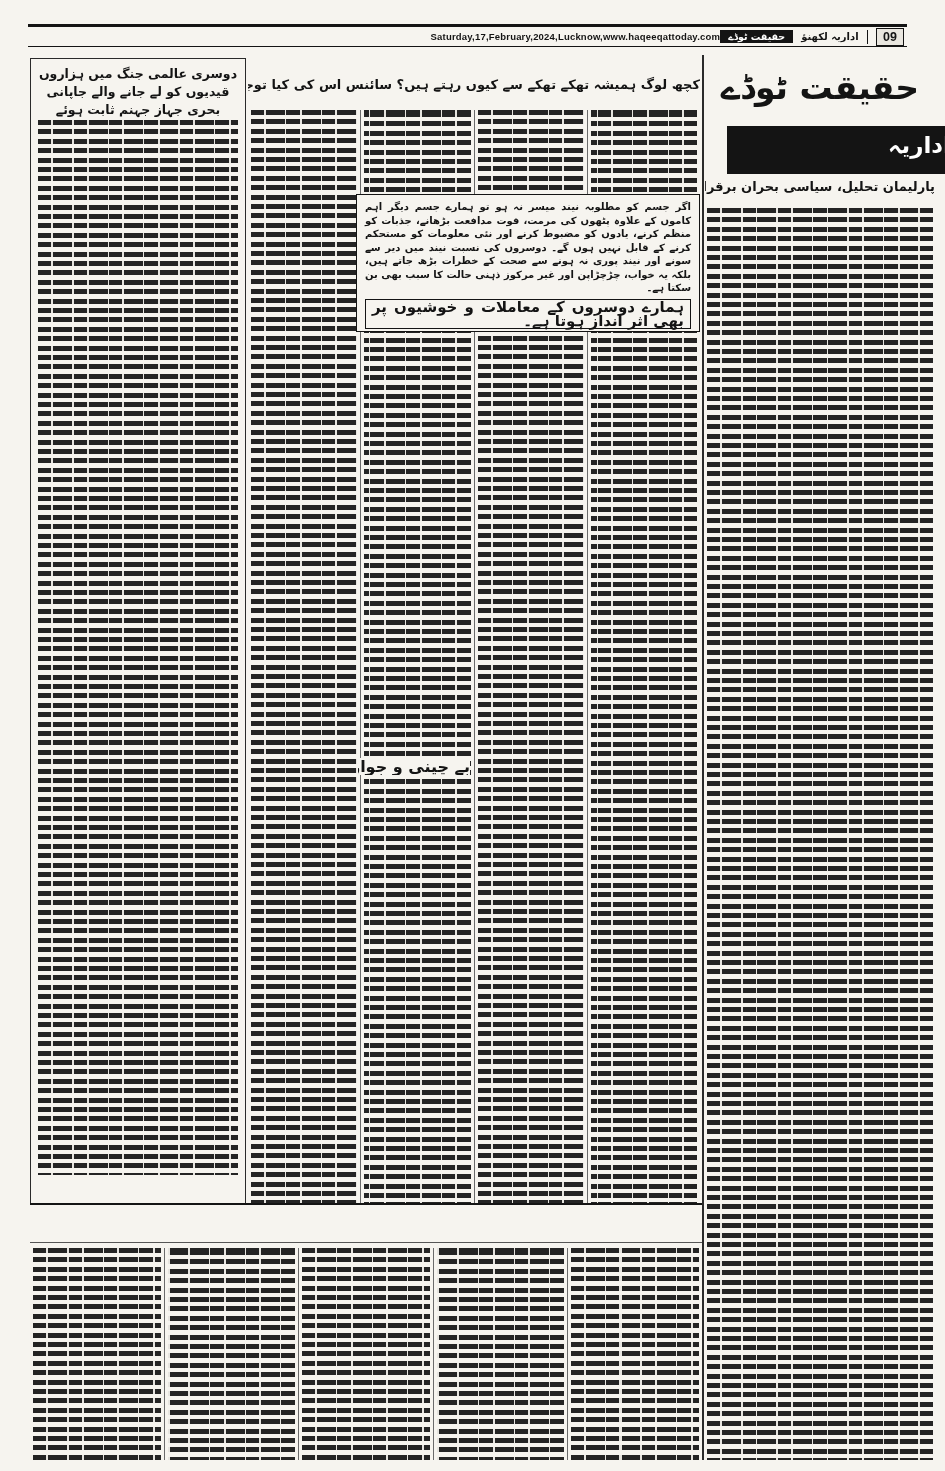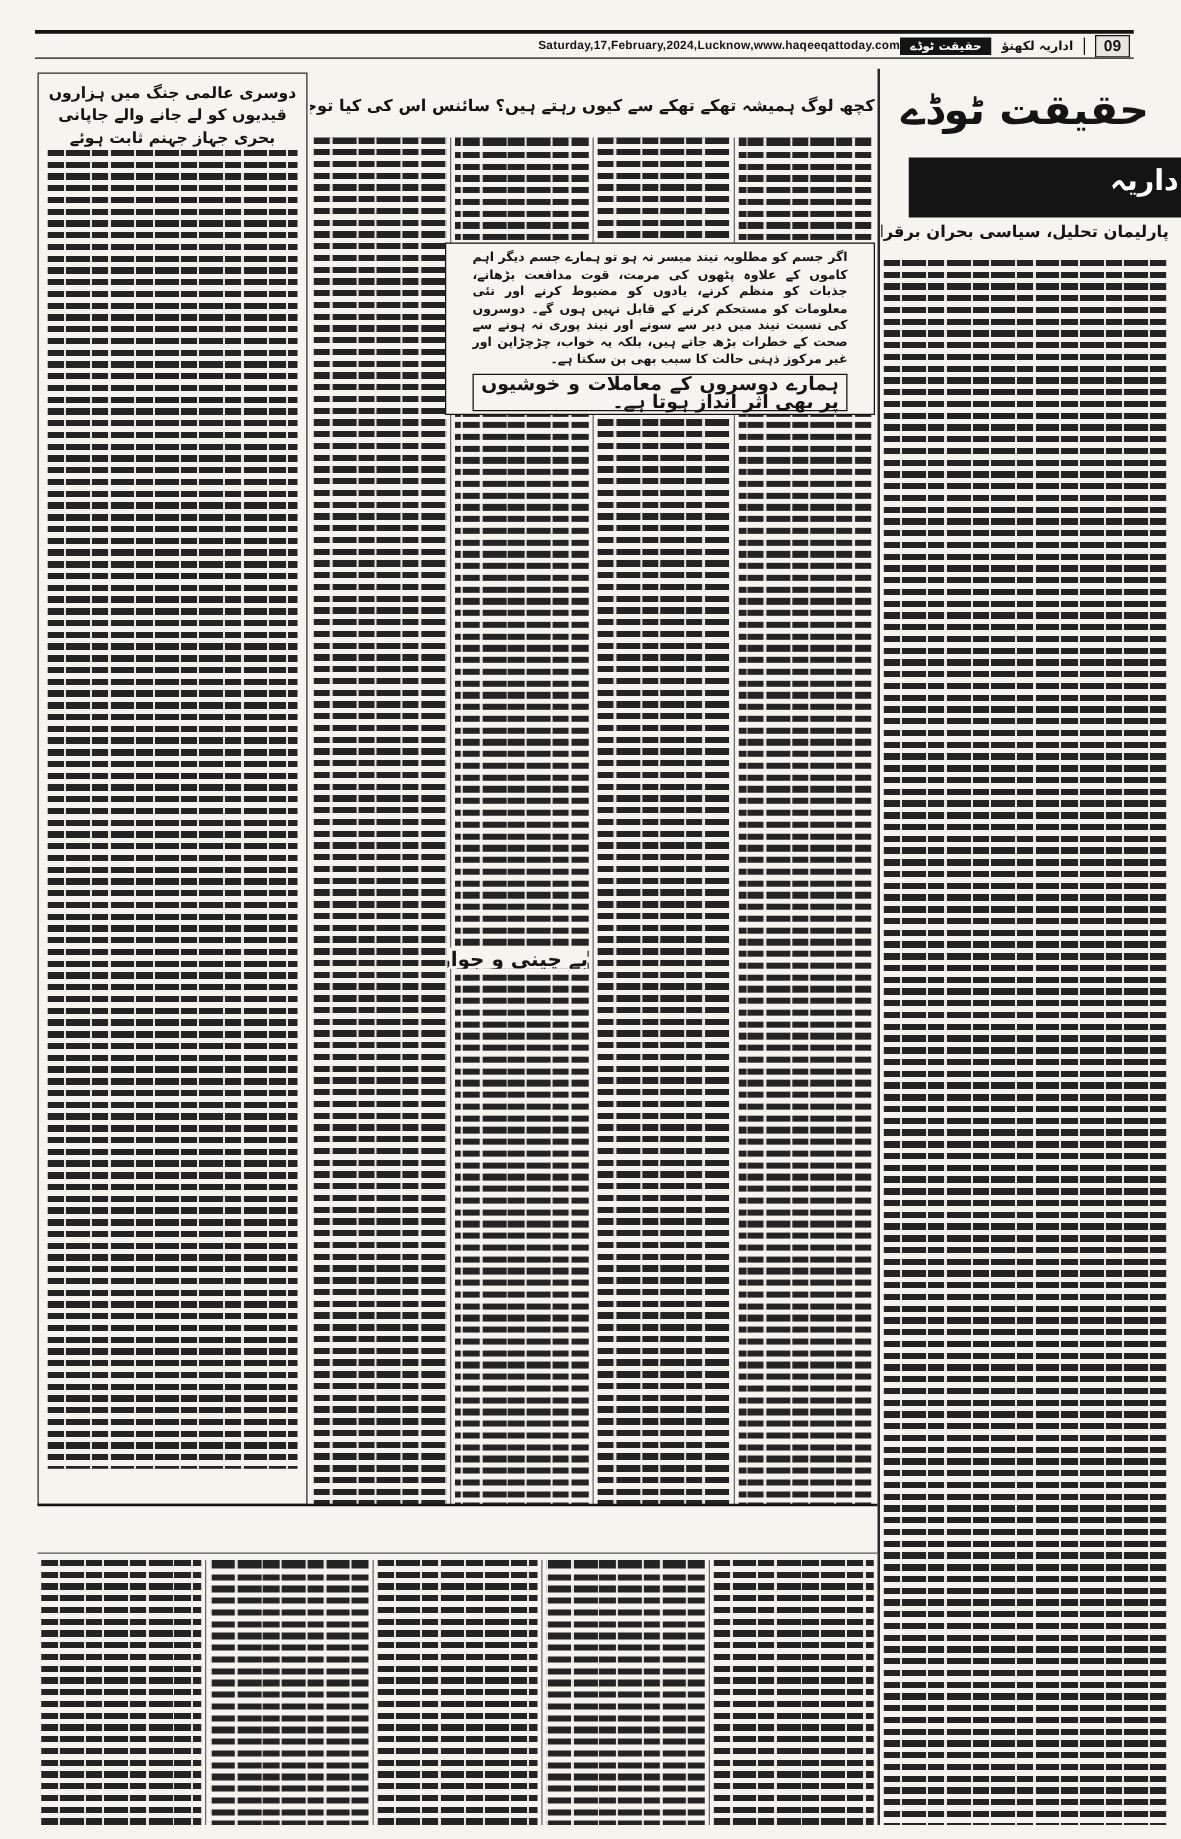--- a/index.html
+++ b/index.html
@@ -53,21 +53,21 @@
   .simcol{flex:1 1 0;margin:0 3px;}
   .simcol.off{background-position:7px 3px,0 2px;}
   .colsep{width:1px;background:#6a6a6a;}
 
   
   .feat-headline{left:248px;top:66px;width:452px;height:38px;font-weight:bold;font-size:13px;text-align:center;line-height:38px;white-space:nowrap;overflow:hidden;direction:rtl;}
   .feat-cols{left:248px;top:110px;width:452px;height:1094px;display:flex;}
   .boxnote{
     left:356px;top:194px;width:344px;height:138px;
     border:1.5px solid #141414;background:#f6f4ef;box-sizing:border-box;
-    padding:5px 21px;font-weight:bold;font-size:10px;line-height:13.5px;
+    padding:5px 8px;font-weight:bold;font-size:10px;line-height:13.5px;
     text-align:justify;direction:rtl;overflow:hidden;
   }
   .boxhl{display:block;margin:4px auto 0;width:fit-content;border:1px solid #141414;padding:0 6px;font-size:15px;line-height:14px;}
   .feat-subhead{left:358px;top:758px;width:112px;height:17px;background:#f6f4ef;font-weight:bold;font-size:16px;text-align:left;line-height:17px;white-space:nowrap;overflow:hidden;direction:rtl;}
 
   
   .leftbox{
     left:30px;top:58px;width:216px;height:1146px;
     border:1.2px solid #2a2a2a;box-sizing:border-box;padding:6px 7px;
   }

